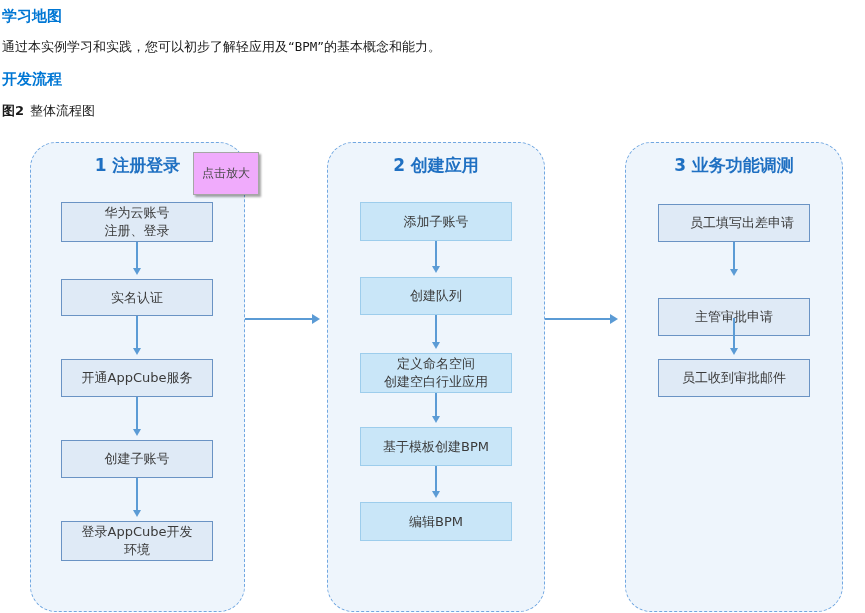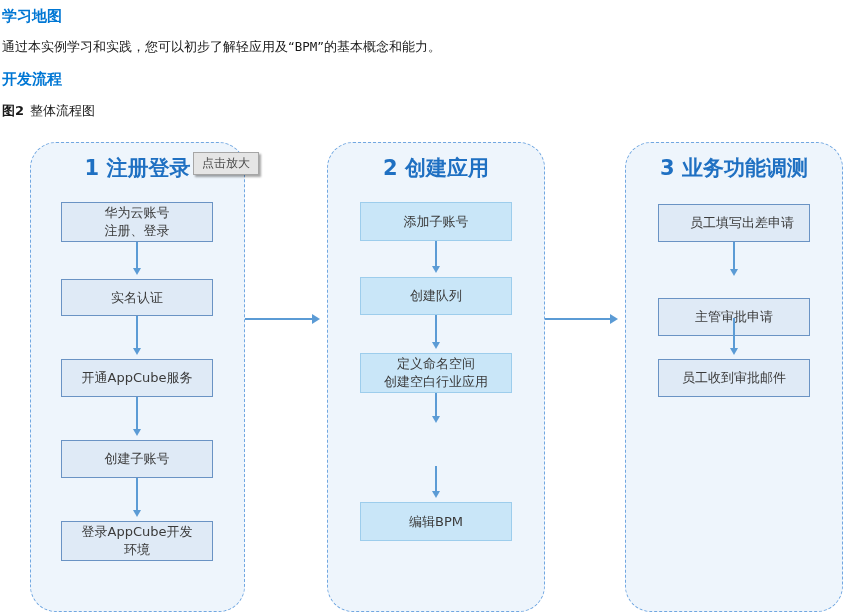--- a/index.html
+++ b/index.html
@@ -12,38 +12,38 @@
   .intro .code{font-family:"DejaVu Sans Mono","Liberation Mono",monospace;font-size:12.5px;}
   .fig-caption{margin:15px 0 4px 0;font-size:13px;color:#1a1a1a;}
   .fig-caption .fig-label{font-weight:bold;margin-right:6px;}
 
   .diagram{position:relative;margin-top:22px;width:865px;height:480px;}
   .col{position:absolute;top:0;height:470px;box-sizing:border-box;
        border:1px dashed #71a7e1;border-radius:26px;background:#eef5fc;}
   .col.c1{left:30px;width:215px;}
   .col.c2{left:327px;width:218px;}
   .col.c3{left:625px;width:218px;}
-  .col-title{margin-top:11px;text-align:center;font-size:21px;font-weight:bold;color:#1f70c2;}
+  .col-title{margin-top:11px;text-align:center;font-size:17px;font-weight:bold;color:#1f70c2;}
 
   .box{position:absolute;left:50%;transform:translateX(-50%);width:152px;box-sizing:border-box;
        display:flex;align-items:center;justify-content:center;text-align:center;
        font-size:13px;line-height:18px;color:#3a3a3a;white-space:pre-line;}
   .box.style-a{background:#dfeaf6;border:1.5px solid #6a93c4;}
   .box.style-b{background:#c9e6f8;border:1.5px solid #9dcdec;}
 
   .v-arrow{position:absolute;width:2px;background:#5b9bd5;}
   .v-arrow::after{content:"";position:absolute;left:50%;transform:translateX(-50%);
        bottom:-7px;border:4px solid transparent;border-top:7px solid #5b9bd5;}
   .h-arrow{position:absolute;height:2px;background:#5b9bd5;}
   .h-arrow::after{content:"";position:absolute;right:-8px;top:-4px;
        border:5px solid transparent;border-left:8px solid #5b9bd5;}
 
-  .tooltip{position:absolute;left:193px;top:10px;z-index:5;background:#e5e5e5;
+  .tooltip{position:absolute;left:193px;top:10px;z-index:5;background:#f0abfc;
        border:1px solid #a6a6a6;box-shadow:2px 2px 2px rgba(0,0,0,.35);
-       font-size:12px;color:#4a4a4a;padding:2px 8px;white-space:nowrap;}
+       font-size:12px;color:#4a4a4a;padding:12px 8px;white-space:nowrap;}
 </style>
 </head>
 <body>
 
 <div class="top">
   <h3 class="sec-heading">学习地图</h3>
   <p class="intro"><span>通过本实例学习和实践，您可以初步了解轻应用及“</span><span class="code">BPM</span><span>”的基本概念和能力。</span></p>
   <h3 class="sec-heading dev">开发流程</h3>
   <p class="fig-caption"><span class="fig-label">图2</span><span>整体流程图</span></p>
 </div>
@@ -67,20 +67,21 @@
   <div class="v-arrow" style="left:136px;top:255px;height:36px;"></div>
   <div class="v-arrow" style="left:136px;top:336px;height:36px;"></div>
 
   <div class="col c2">
     <div class="col-title">2 创建应用</div>
   </div>
   <div class="box style-b" style="left:436px;top:60px;height:39px;">添加子账号</div>
   <div class="box style-b" style="left:436px;top:135px;height:38px;">创建队列</div>
   <div class="box style-b" style="left:436px;top:211px;height:40px;">定义命名空间
 创建空白行业应用</div>
+  <div class="box style-b" style="left:436px;top:285px;height:39px;">基于模板创建BPM</div>
   <div class="box style-b" style="left:436px;top:360px;height:39px;">编辑BPM</div>
   <div class="v-arrow" style="left:435px;top:99px;height:29px;"></div>
   <div class="v-arrow" style="left:435px;top:173px;height:31px;"></div>
   <div class="v-arrow" style="left:435px;top:251px;height:27px;"></div>
   <div class="v-arrow" style="left:435px;top:324px;height:29px;"></div>
 
   <div class="col c3">
     <div class="col-title">3 业务功能调测</div>
   </div>
   <div class="box style-a" style="left:734px;top:62px;height:38px;padding-left:16px;">员工填写出差申请</div>

